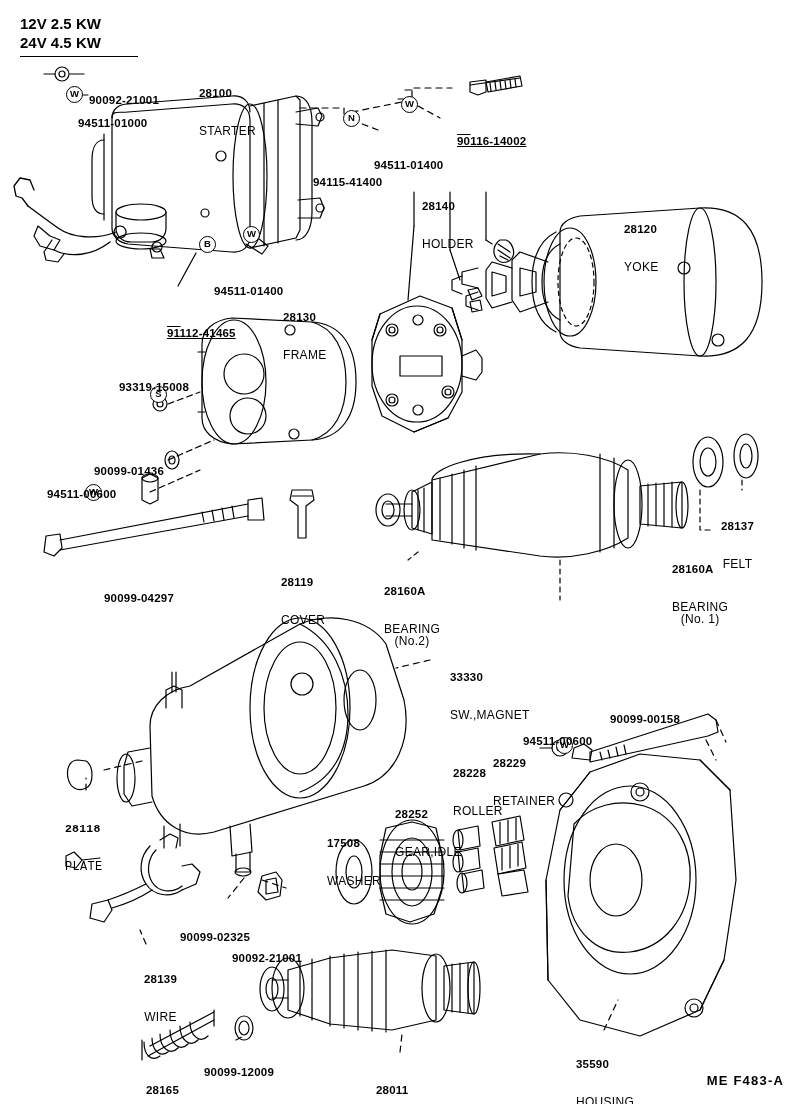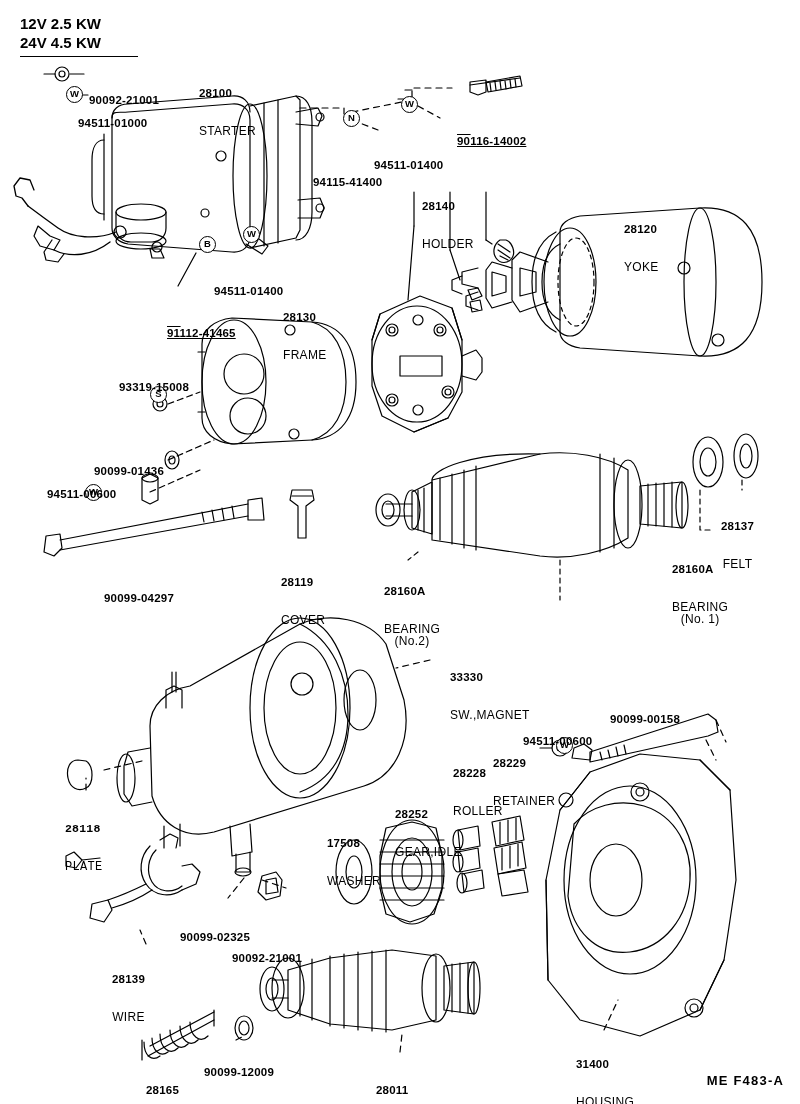--- a/index.html
+++ b/index.html
@@ -443,33 +443,33 @@
   <div class="lbl" style="left:65px;top:798px;font-family:Liberation Mono, monospace;">
     <span class="p">28118</span>
     <span class="s">PLATE</span></div>
 
   <div class="lbl" style="left:180px;top:906px;">
     <span class="p">90099-02325</span></div>
 
   <div class="lbl" style="left:232px;top:927px;">
     <span class="p">90092-21001</span></div>
 
-  <div class="lbl" style="left:112px;top:948px;">
+  <div class="lbl" style="left:144px;top:948px;">
     <span class="p">28139</span>
     <span class="s">WIRE</span></div>
 
   <div class="lbl" style="left:204px;top:1041px;">
     <span class="p">90099-12009</span></div>
 
   <div class="lbl" style="left:146px;top:1059px;">
     <span class="p">28165</span>
     </div>
 
   <div class="lbl" style="left:376px;top:1059px;">
     <span class="p">28011</span>
     </div>
 
   <div class="lbl" style="left:576px;top:1033px;">
-    <span class="p">31400</span>
+    <span class="p">35590</span>
     <span class="s">HOUSING</span></div>
 
   <div class="sheetcode">ME  F483-A</div>
 </div>
 
 </body></html>

